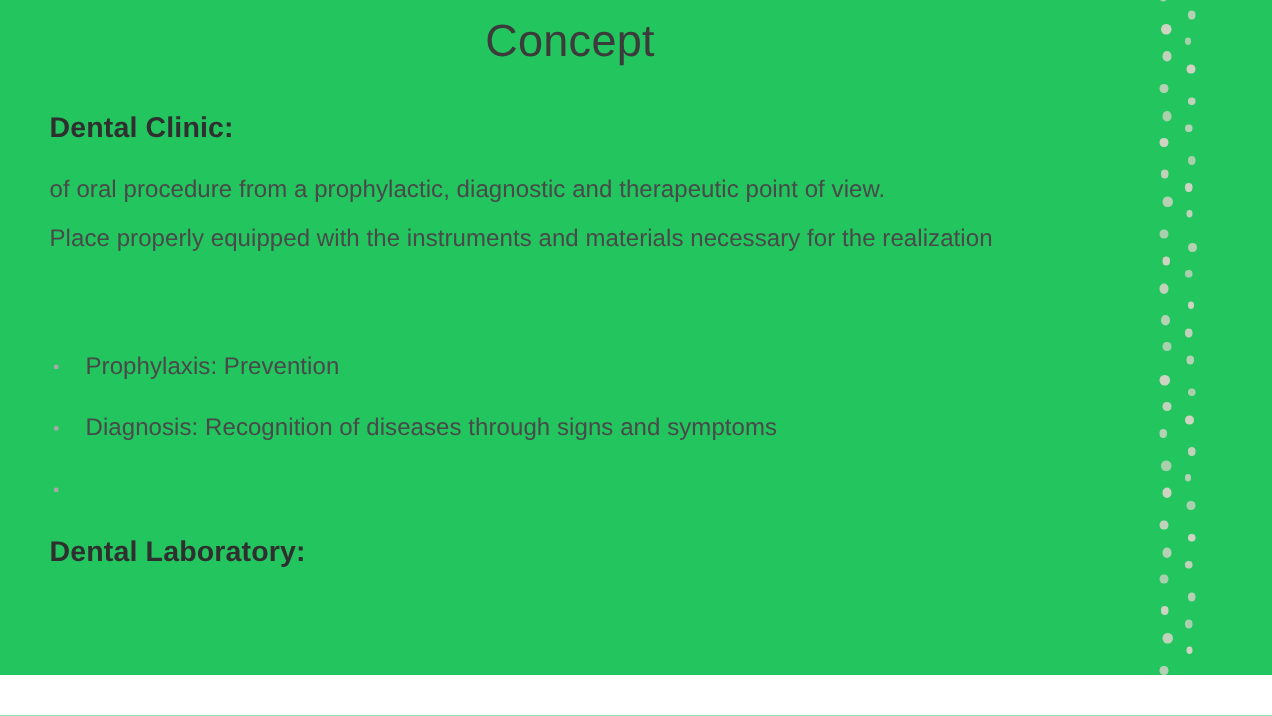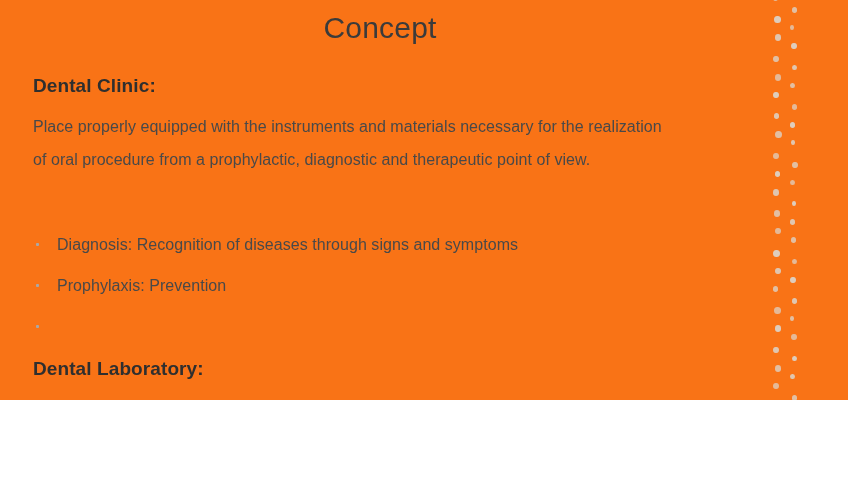--- a/index.html
+++ b/index.html
@@ -9,22 +9,22 @@
   body {
     width: 848px;
     height: 477px;
     background: #ffffff;
     font-family: "Liberation Sans", sans-serif;
     overflow: hidden;
   }
   .slide {
     position: relative;
     width: 848px;
-    height: 400px;
-    background: #f97316;
+    height: 450px;
+    background: #22c55e;
     overflow: hidden;
   }
 
   
   .slide-title {
     position: absolute;
     left: 0;
     top: 8px;
     width: 760px;
     text-align: center;
@@ -108,34 +108,34 @@
 <body>
 
 <div class="slide">
 
   <div class="slide-title">Concept</div>
 
   <div class="content">
 
     <p class="section-head">Dental Clinic:</p>
 
+    <p class="para">of oral procedure from a prophylactic, diagnostic and therapeutic point of view.</p>
+
     <p class="para">Place properly equipped with the instruments and materials necessary for the realization</p>
-
-    <p class="para">of oral procedure from a prophylactic, diagnostic and therapeutic point of view.</p>
 
     <div class="spacer-lg"></div>
 
     <ul class="bullet-list">
       <li class="bullet-item">
         <span class="bullet-dot"></span>
-        <span>Diagnosis: Recognition of diseases through signs and symptoms</span>
+        <span>Prophylaxis: Prevention</span>
       </li>
       <li class="bullet-item">
         <span class="bullet-dot"></span>
-        <span>Prophylaxis: Prevention</span>
+        <span>Diagnosis: Recognition of diseases through signs and symptoms</span>
       </li>
       <li class="bullet-item">
         <span class="bullet-dot"></span>
       </li>
     </ul>
 
     <div class="spacer-md"></div>
 
     <p class="section-head">Dental Laboratory:</p>
 

